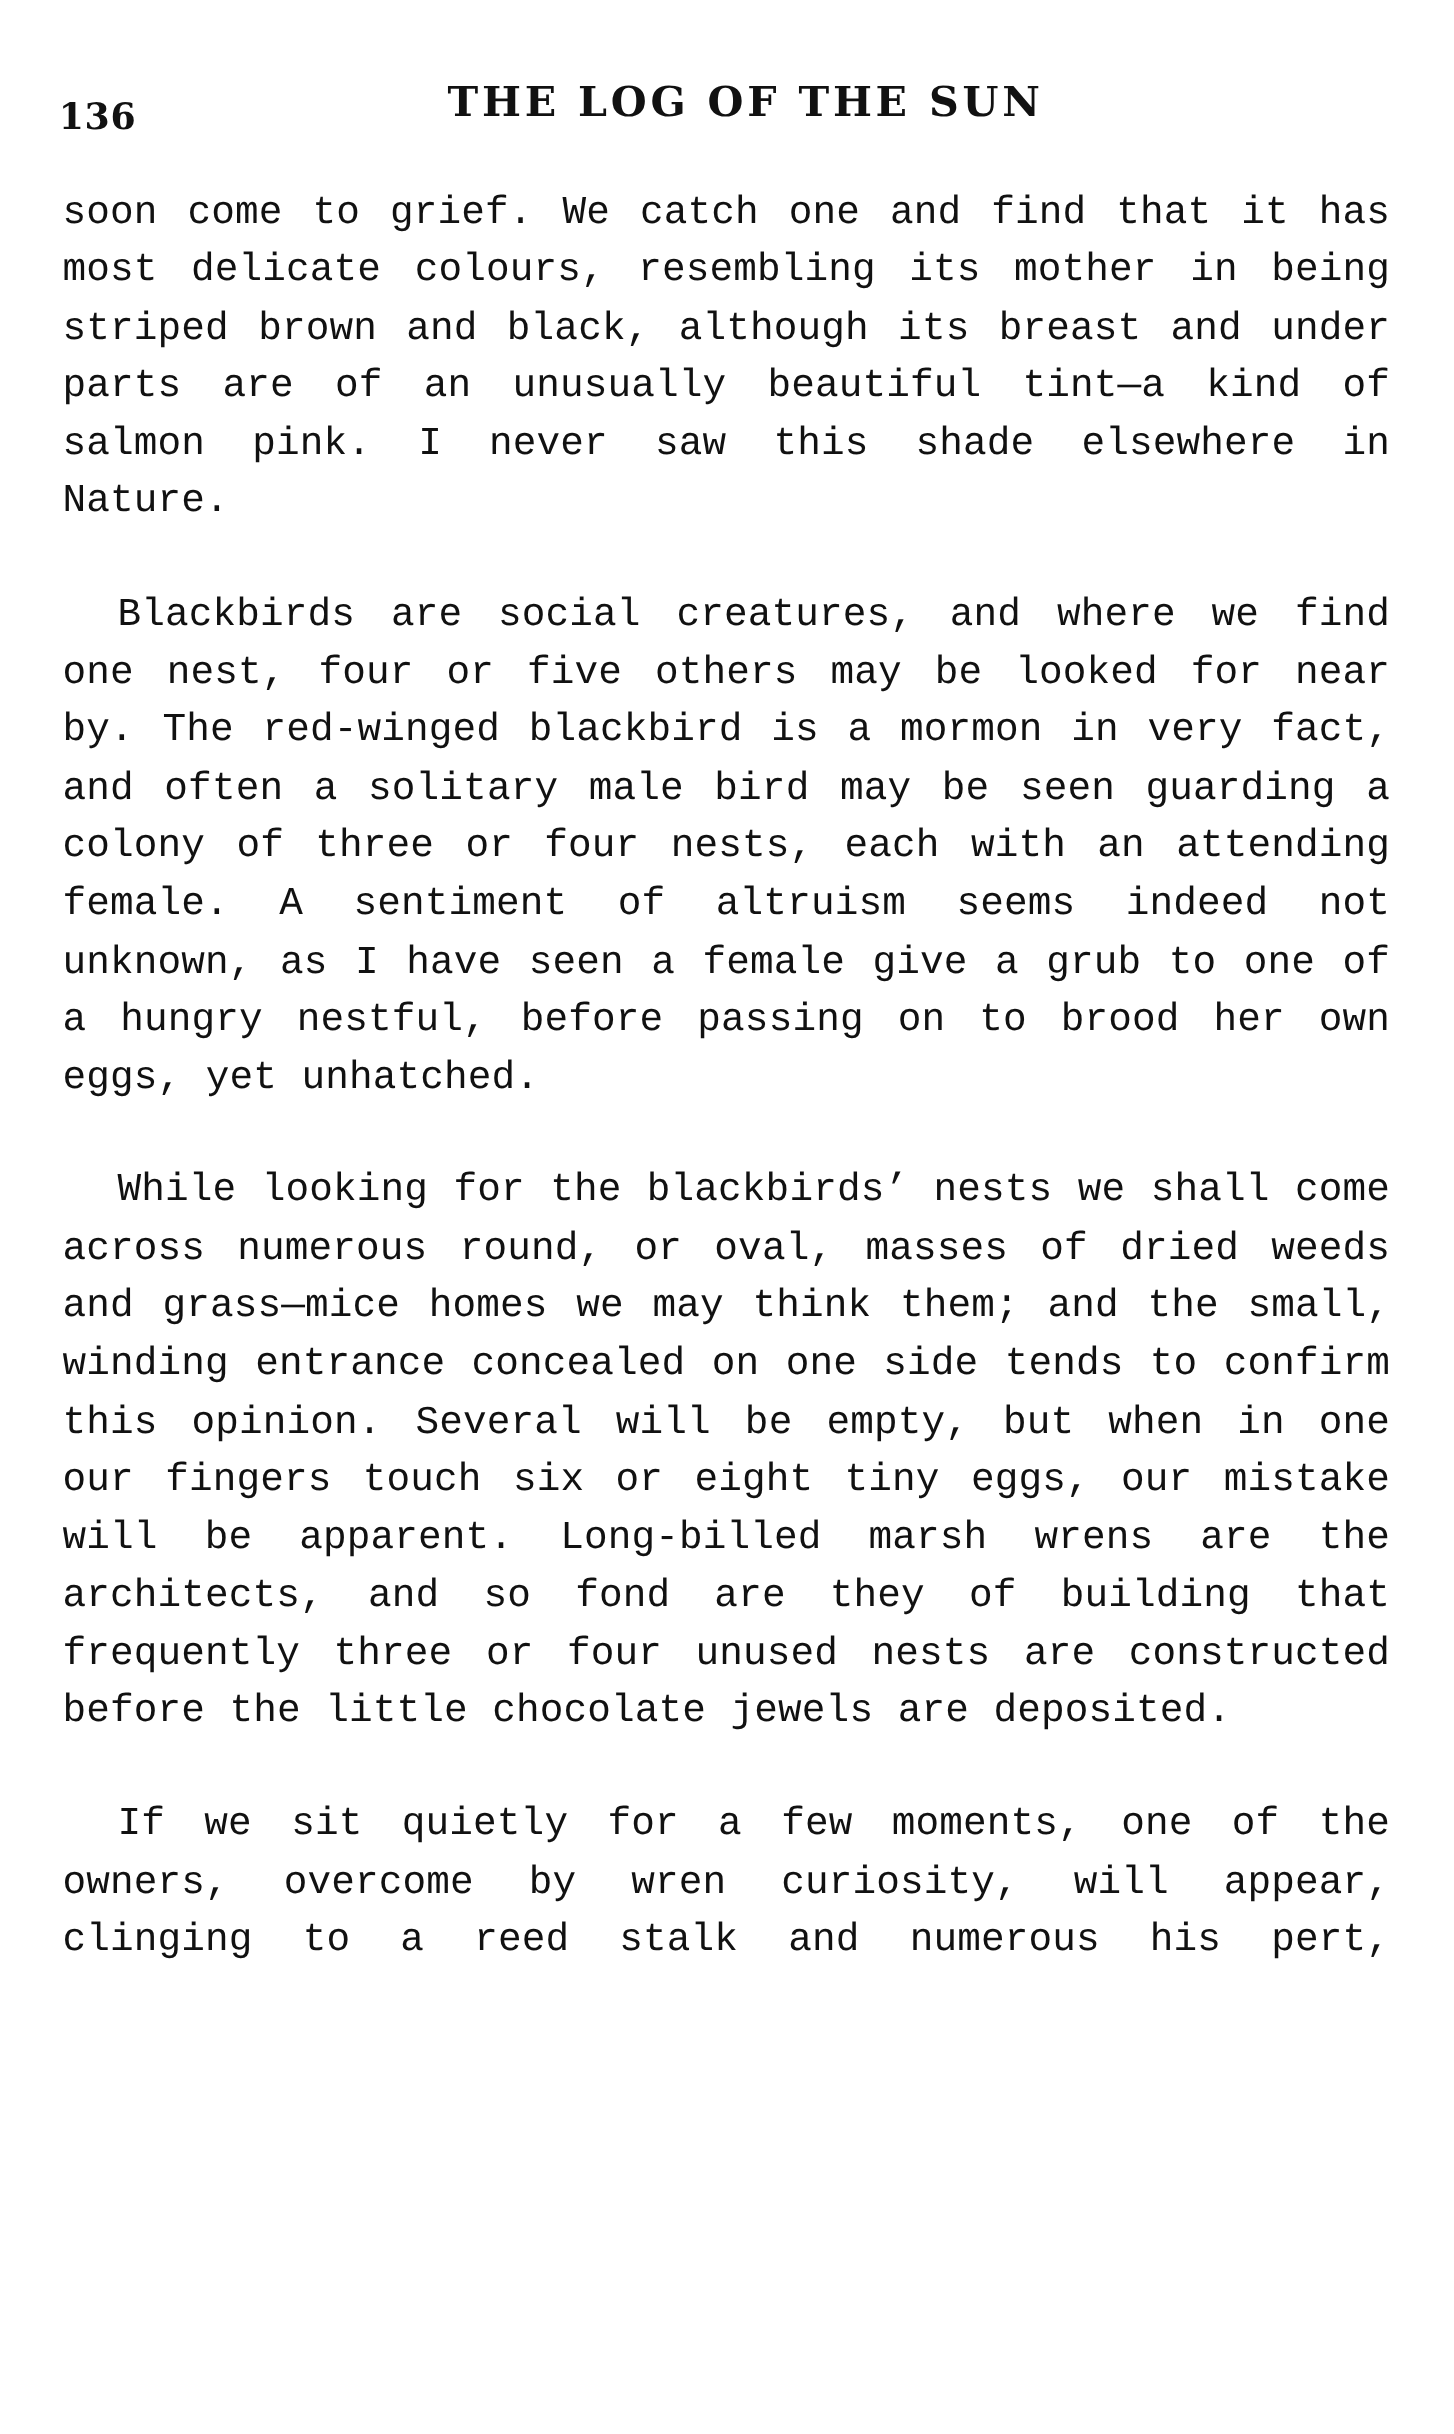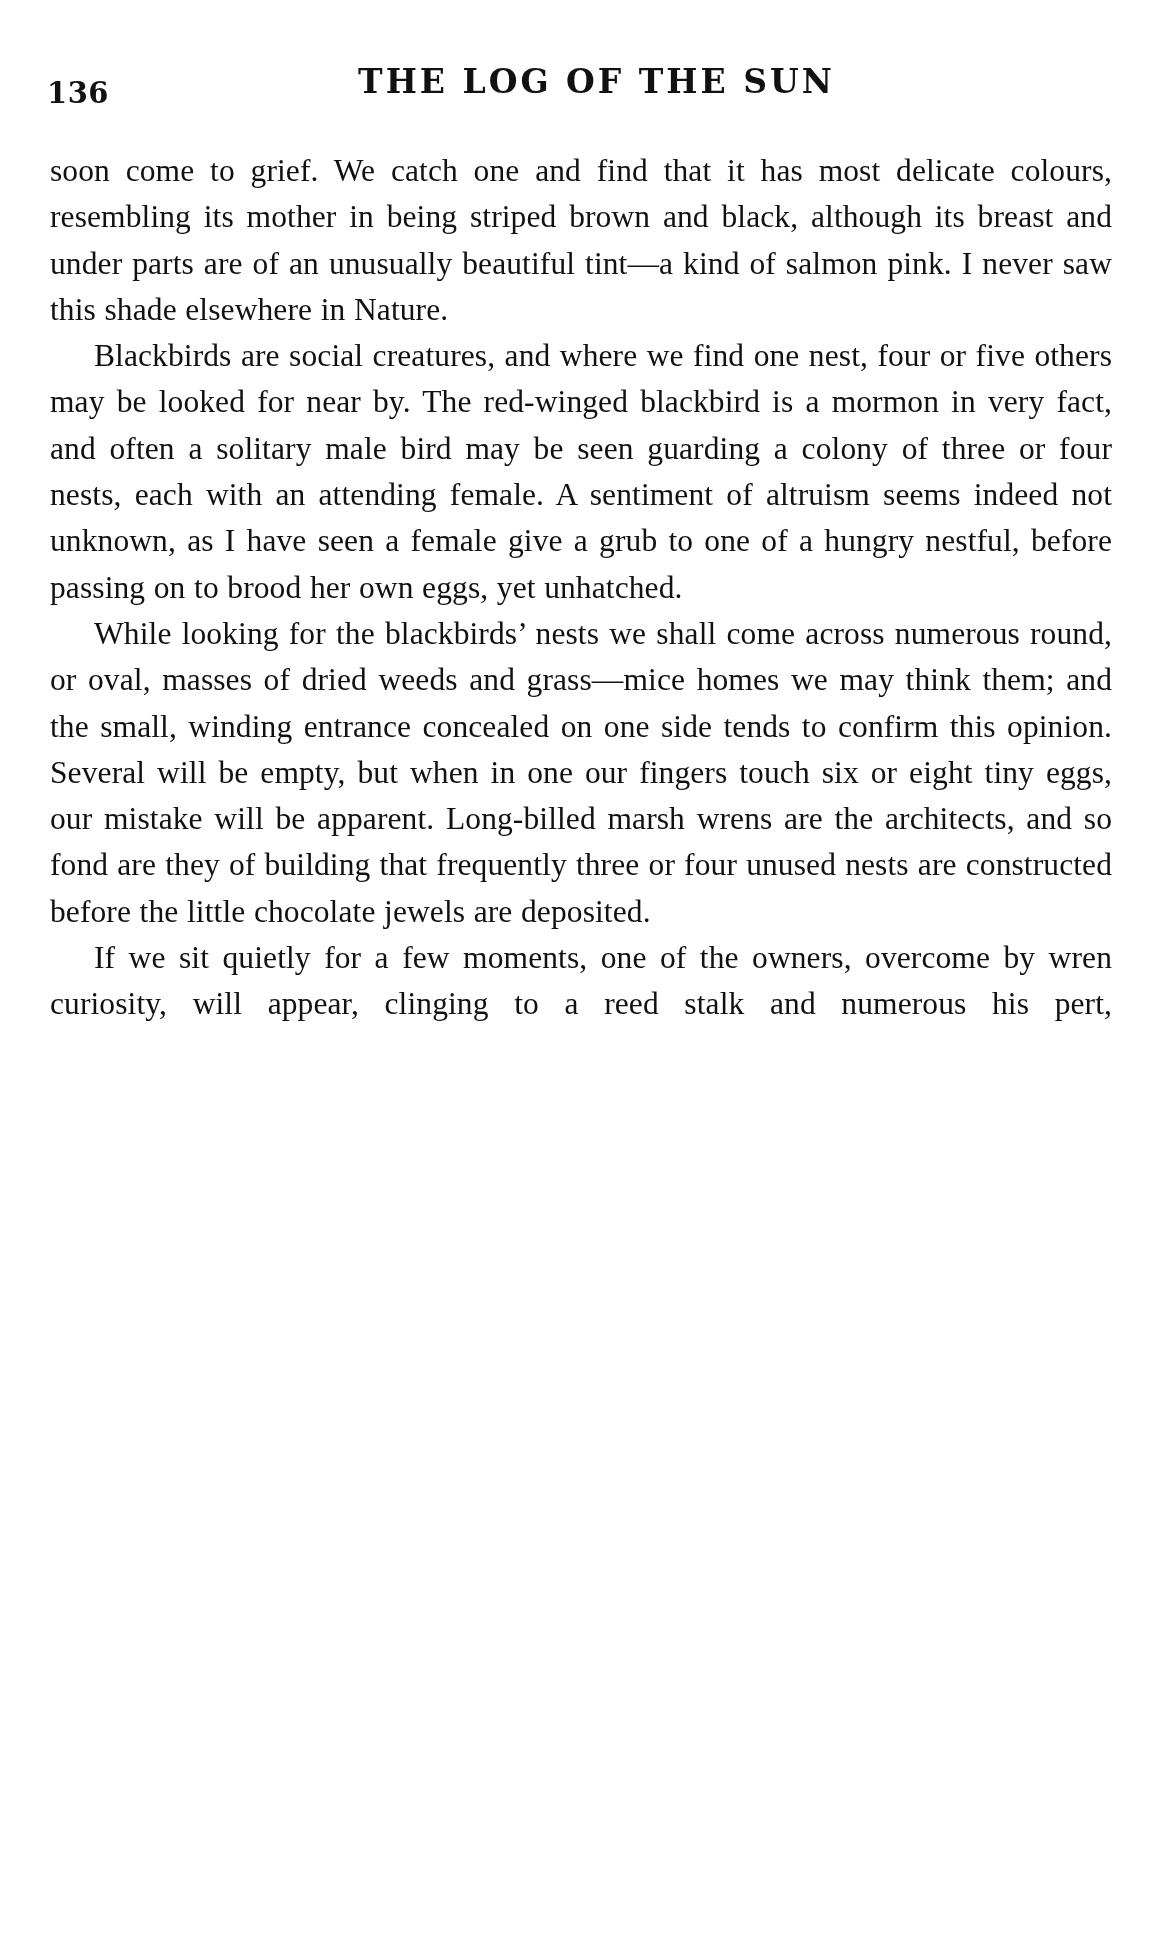--- a/index.html
+++ b/index.html
@@ -53,31 +53,32 @@
     box-sizing: border-box;
   }
   .body-text {
     position: absolute;
     top: 148px;
     left: 50px;
     width: 1062px;
   }
   p.para {
     margin: 0;
-    font-family: Liberation Serif, serif;
+    font-family: Liberation Mono, monospace;
     font-size: 31.5px;
     line-height: 46.3px;
     text-align: justify;
     text-justify: inter-word;
     color: #111;
     letter-spacing: 0.1px;
     word-spacing: 0.6px;
   }
   p.para.indent {
     text-indent: 44px;
+    margin-top: 44px;
   }
   
   p.para.cut::after {
     content: "";
     display: inline-block;
     width: 100%;
   }
 </style>
 </head>
 <body>

